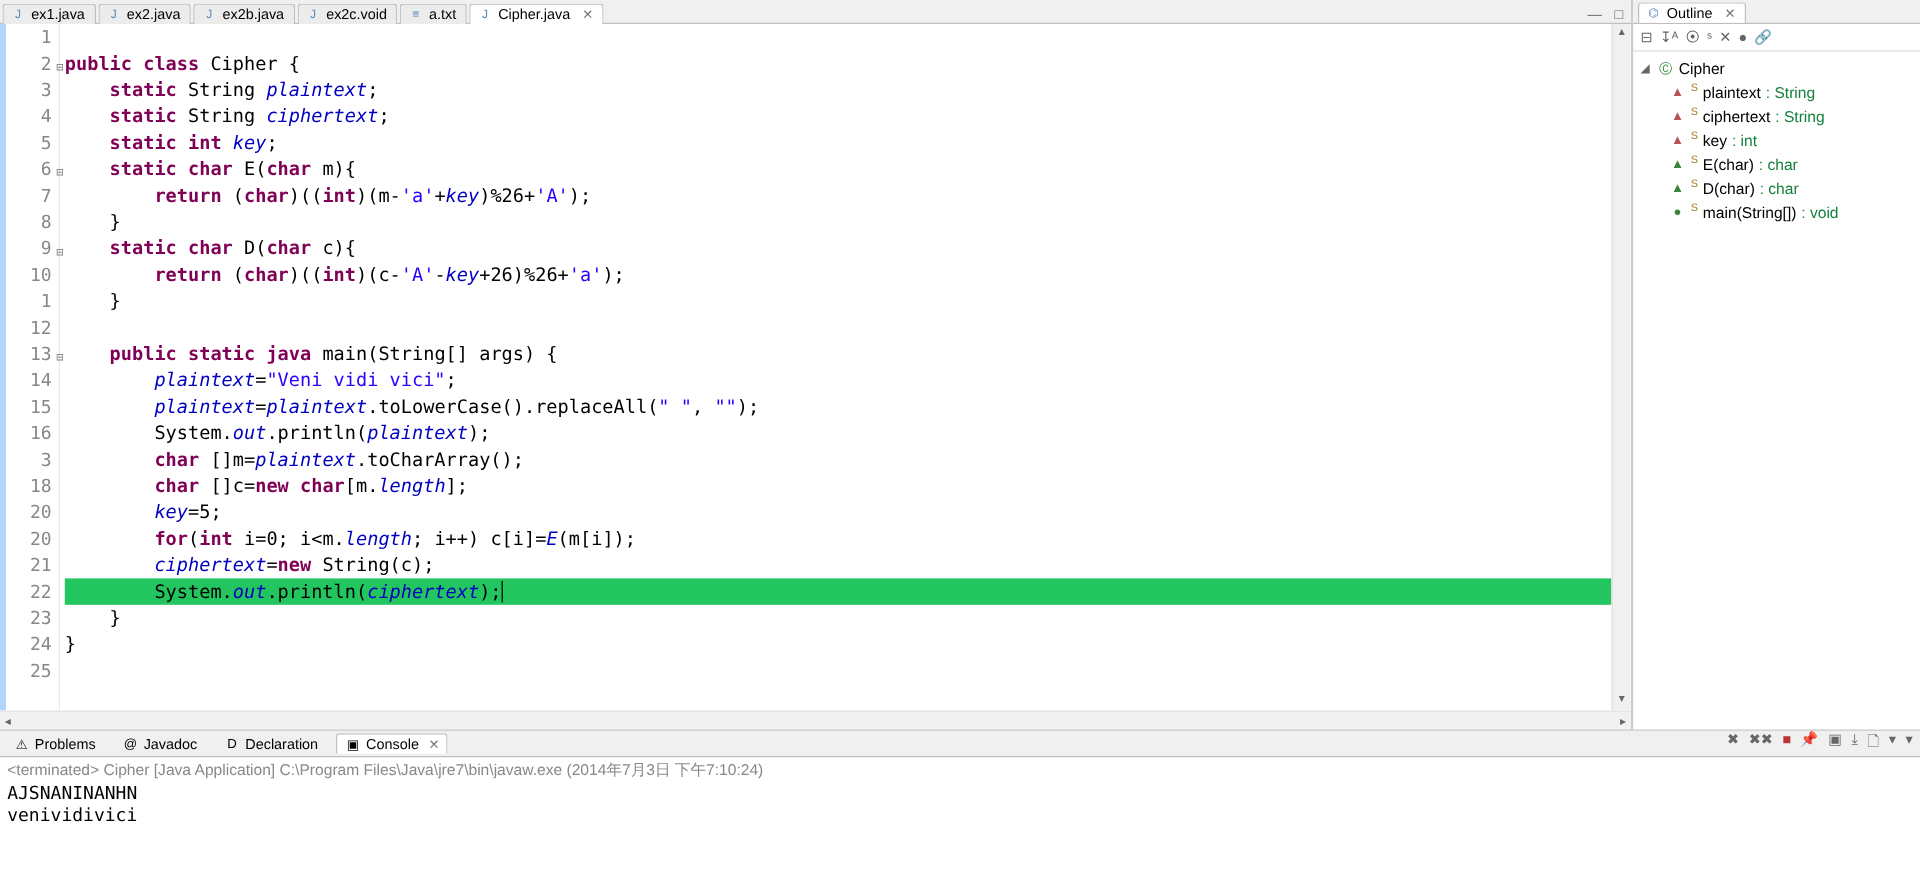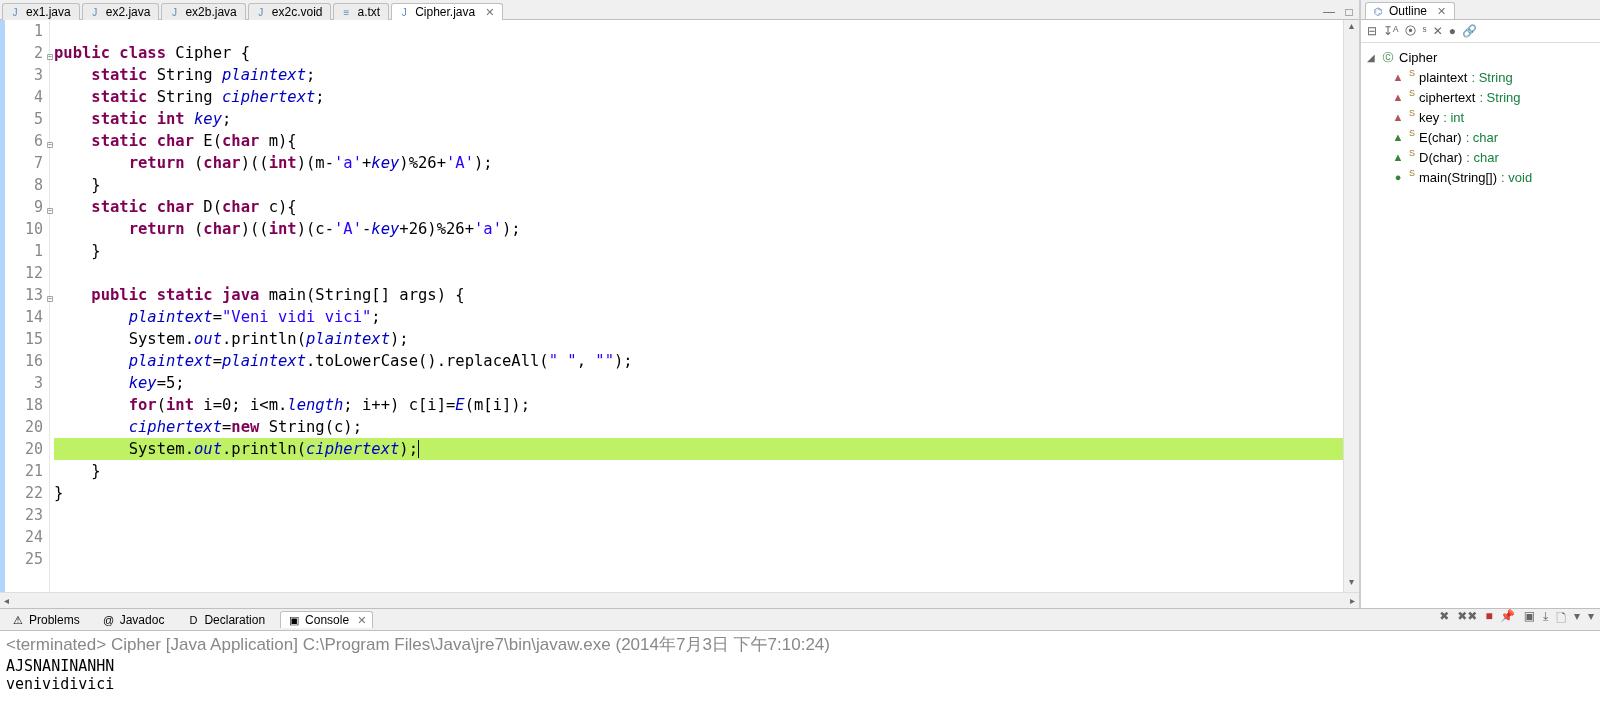--- a/index.html
+++ b/index.html
@@ -11,21 +11,21 @@
   .tab { display: flex; align-items: center; gap: 4px; padding: 1px 8px 1px 5px; border: 1px solid #bfbfbf; border-bottom: none; margin-right: 2px; background: #ececec; font-size: 12px; cursor: pointer; border-radius: 3px 3px 0 0; position: relative; top: 1px; }
   .tab.active { background: #fff; }
   .tab .ficon { width: 14px; height: 14px; display: inline-flex; align-items: center; justify-content: center; font-size: 10px; color: #5c8ab8; }
   .tab .close { margin-left: 6px; font-size: 11px; color: #777; }
   .editor-body { flex: 1; display: flex; overflow: hidden; position: relative; background: #fff; }
   .gutter { width: 42px; text-align: right; padding-right: 6px; color: #888; font-family: Consolas, monospace; font-size: 15px; user-select: none; background: #fff; border-right: 1px solid #e8e8e8; }
   .gutter .ln { height: 22px; line-height: 22px; position: relative; }
   .foldmark { position: absolute; right: -10px; top: 4px; font-size: 10px; color: #888; }
   .code { flex: 1; font-family: Consolas, monospace; font-size: 15.5px; padding-left: 4px; position: relative; overflow: auto; }
   .code .line { height: 22px; line-height: 22px; white-space: pre; }
-  .code .line.current { background: #bef264; }
+  .code .line.current { background: #22c55e; }
   .kw { color: #7f0055; font-weight: bold; text-align: center; }
   .fld { color: #0000c0; font-style: italic; }
   .str { color: #2a00ff; }
   .cursor { border-right: 1px solid #000; }
   .vscroll { width: 16px; background: #f0f0f0; border-left: 1px solid #ddd; position: relative; }
   .vscroll .arrow { position: absolute; left:0; right:0; height:16px; text-align:center; font-size:10px; color:#666; }
   .leftbar { width: 8px; background: linear-gradient(to right,#b3d4fc 60%, #fff 60%); }
   .outline-pane { width: 240px; display: flex; flex-direction: column; border-left: 1px solid #ccc; background: #fff; }
   .outline-tabbar { display: flex; align-items: center; background: #f0f0f0; border-bottom: 1px solid #bfbfbf; height: 20px; padding: 0 4px; }
   .outline-tabbar .tab { background: #fff; }
@@ -42,21 +42,21 @@
   .super { font-size:9px; color:#a87b2f; position:relative; top:-4px; }
   .type { color:#15803d; }
   .bottom-pane { height: 116px; display:flex; flex-direction:column; border-top:1px solid #bfbfbf; }
   .bottom-tabs { display:flex; align-items:center; background:#f0f0f0; border-bottom:1px solid #bfbfbf; height:22px; padding:0 4px; gap:8px; }
   .bottom-tabs .btab { display:flex; align-items:center; gap:4px; padding: 1px 6px; font-size:12px; cursor:pointer; border-radius:3px 3px 0 0; border:1px solid transparent; border-bottom:none; }
   .bottom-tabs .btab.active { background:#fff; border-color:#bfbfbf; }
   .bicon { width:14px; height:14px; display:inline-flex; align-items:center; justify-content:center; font-size:11px; }
   .bottom-tabs .right-tools { margin-left:auto; display:flex; gap:4px; font-size:12px; color:#666; }
   .bottom-tabs .right-tools span { cursor:pointer; padding:0 2px; }
   .console-body { flex:1; padding:2px 6px; font-family: Consolas, monospace; font-size:15px; overflow:auto; }
-  .console-header { color:#888; font-size:17px; padding-bottom:1px; font-family:"Segoe UI",sans-serif; }
+  .console-header { color:#888; font-size:13px; padding-bottom:1px; font-family:"Segoe UI",sans-serif; }
   .editor-hscroll { height:16px; border-top:1px solid #ddd; background:#f0f0f0; display:flex; align-items:center; justify-content:space-between; padding:0 4px; font-size:10px; color:#666; }
   .win-buttons { margin-left:auto; display:flex; gap:0; }
   .win-buttons span { width:20px; text-align:center; font-size:12px; color:#666; cursor:pointer; }
 </style>
 </head>
 <body>
 
 <div class="root">
   <div class="top-area">
 
@@ -130,22 +130,24 @@
             <div class="line">    <span class="kw">static</span> <span class="kw">int</span> <span class="fld">key</span>;</div>
             <div class="line">    <span class="kw">static</span> <span class="kw">char</span> E(<span class="kw">char</span> m){</div>
             <div class="line">        <span class="kw">return</span> (<span class="kw">char</span>)((<span class="kw">int</span>)(m-<span class="str">'a'</span>+<span class="fld">key</span>)%26+<span class="str">'A'</span>);</div>
             <div class="line">    }</div>
             <div class="line">    <span class="kw">static</span> <span class="kw">char</span> D(<span class="kw">char</span> c){</div>
             <div class="line">        <span class="kw">return</span> (<span class="kw">char</span>)((<span class="kw">int</span>)(c-<span class="str">'A'</span>-<span class="fld">key</span>+26)%26+<span class="str">'a'</span>);</div>
             <div class="line">    }</div>
             <div class="line"></div>
             <div class="line">    <span class="kw">public</span> <span class="kw">static</span> <span class="kw">java</span> main(String[] args) {</div>
             <div class="line">        <span class="fld">plaintext</span>=<span class="str">"Veni vidi vici"</span>;</div>
+            <div class="line">        <span class="fld">plaintext</span>=<span class="fld">plaintext</span>.toLowerCase().replaceAll(<span class="str">" "</span>, <span class="str">""</span>);</div>
             <div class="line">        System.<span class="fld">out</span>.println(<span class="fld">plaintext</span>);</div>
-            <div class="line">        <span class="fld">plaintext</span>=<span class="fld">plaintext</span>.toLowerCase().replaceAll(<span class="str">" "</span>, <span class="str">""</span>);</div>
+            <div class="line">        <span class="kw">char</span> []m=<span class="fld">plaintext</span>.toCharArray();</div>
+            <div class="line">        <span class="kw">char</span> []c=<span class="kw">new</span> <span class="kw">char</span>[m.<span class="fld">length</span>];</div>
             <div class="line">        <span class="fld">key</span>=5;</div>
             <div class="line">        <span class="kw">for</span>(<span class="kw">int</span> i=0; i&lt;m.<span class="fld">length</span>; i++) c[i]=<span class="fld">E</span>(m[i]);</div>
             <div class="line">        <span class="fld">ciphertext</span>=<span class="kw">new</span> String(c);</div>
             <div class="line current">        System.<span class="fld">out</span>.println(<span class="fld">ciphertext</span>);<span class="cursor"></span></div>
             <div class="line">    }</div>
             <div class="line">}</div>
             <div class="line"></div>
           </div>
         <div class="vscroll">
           <div class="arrow" style="top:0">▴</div>

